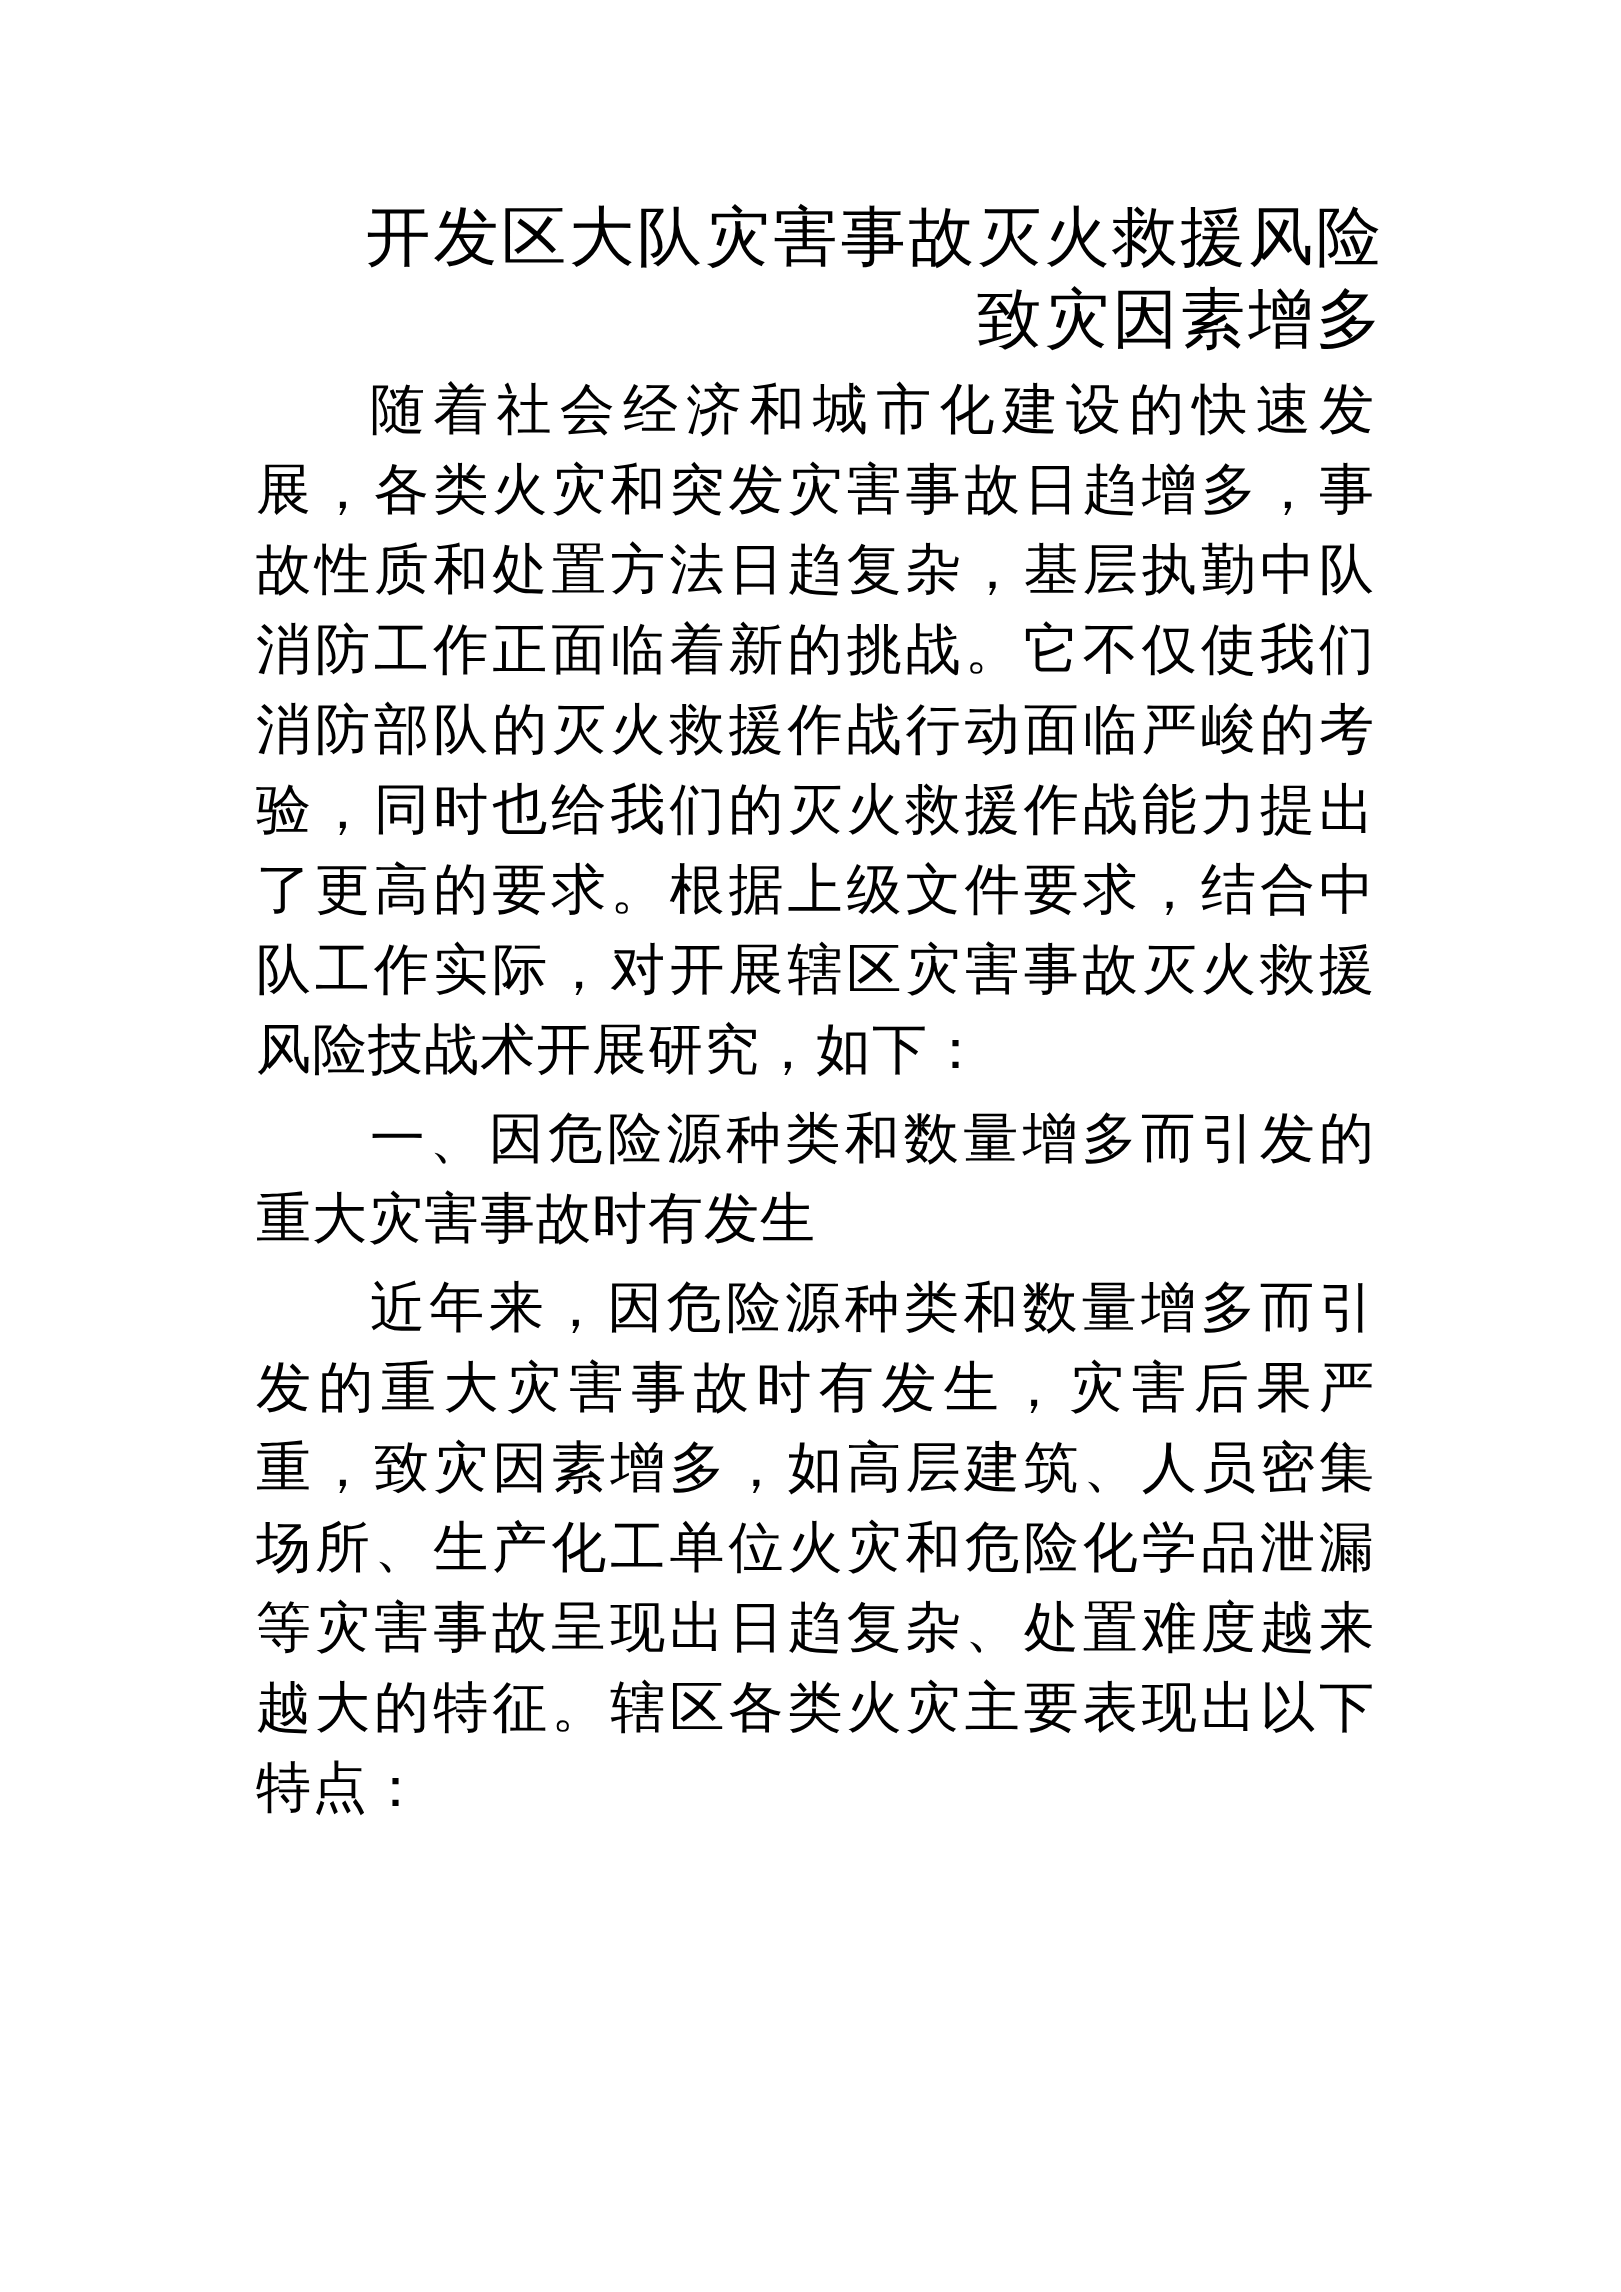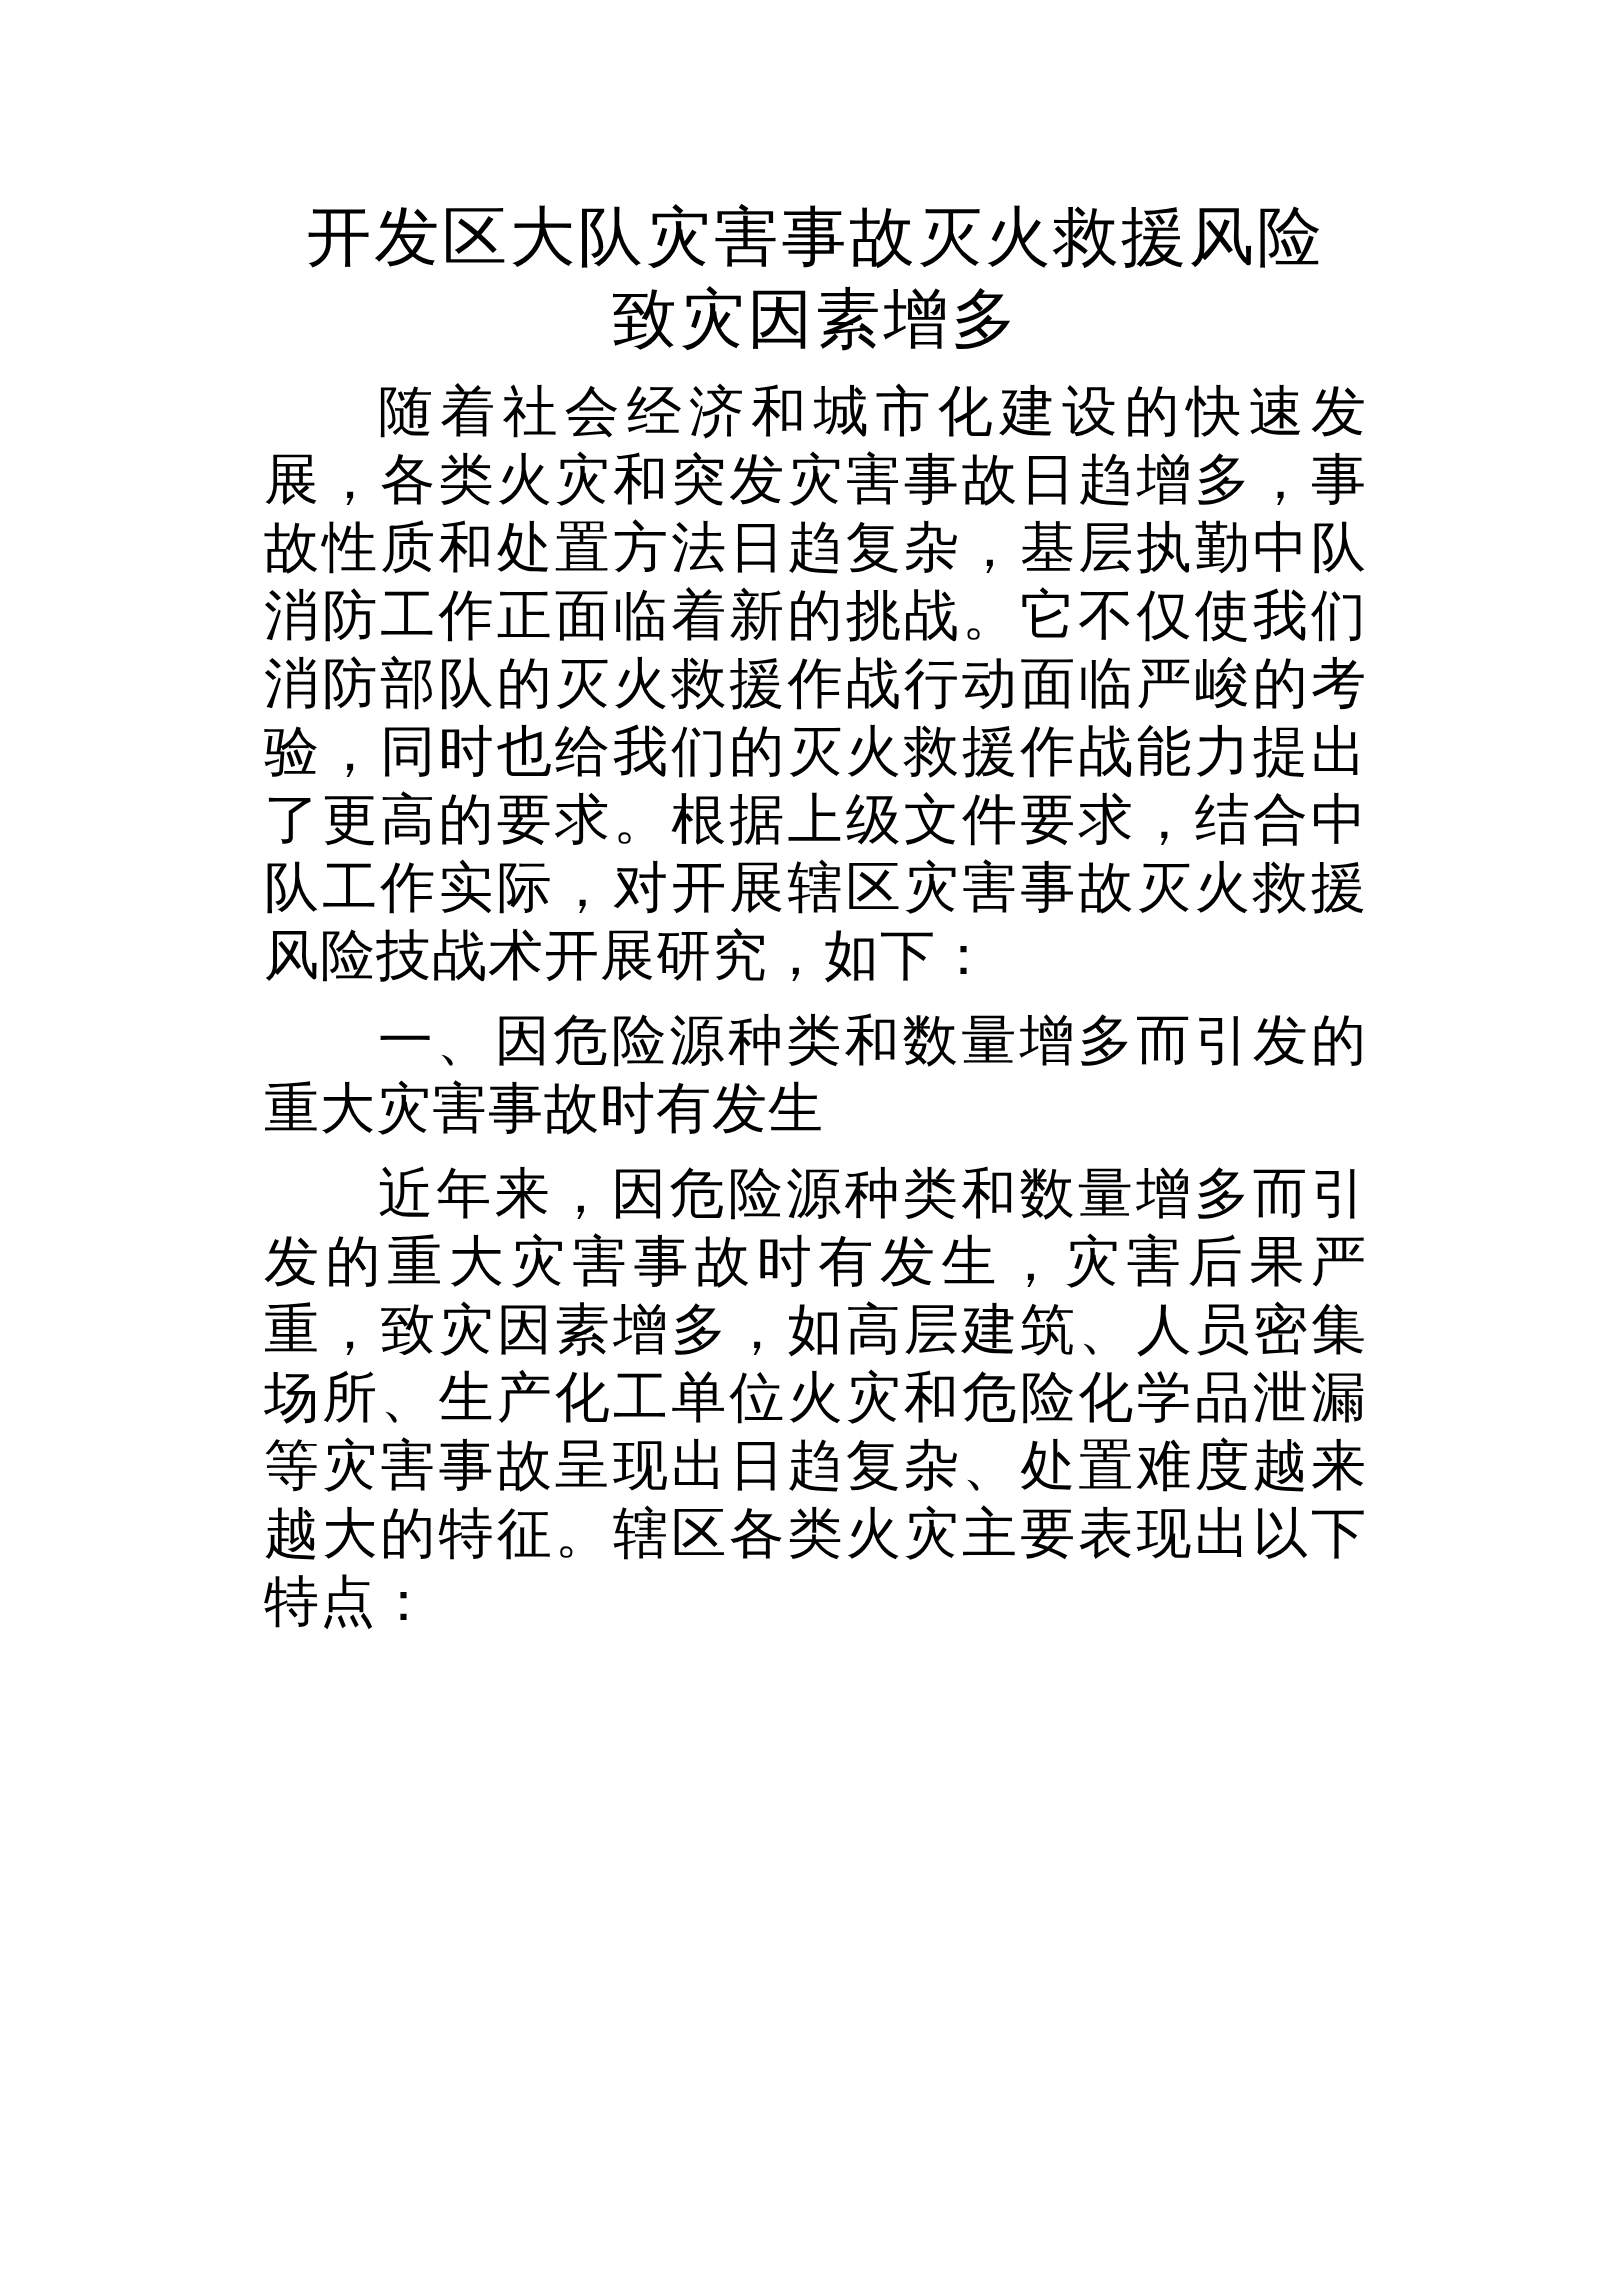--- a/index.html
+++ b/index.html
@@ -14,37 +14,37 @@
       overflow: hidden;
       color: #000000;
     }
     .page {
       position: absolute;
       left: 247px;
       top: 196px;
       width: 1137px;
     }
     .title {
-      text-align: center;
+      text-align: right;
       font-family: "DejaVu Serif", "Liberation Serif", serif;
       font-size: 65px;
       line-height: 82px;
       font-weight: normal;
       margin: 0 0 5.9px 0;
       letter-spacing: 2.9px;
     }
     .title span {
       display: block;
       white-space: nowrap;
     }
     .body-text {
       font-family: "DejaVu Sans", "Liberation Sans", sans-serif;
       font-size: 55px;
-      line-height: 68px;
-      margin: 17px;
+      line-height: 80px;
+      margin: 9px;
       text-align: justify;
       text-align-last: left;
       word-break: break-all;
       letter-spacing: 1px;
     }
     .indent {
       text-indent: 114px;
     }
   </style>
 </head>

